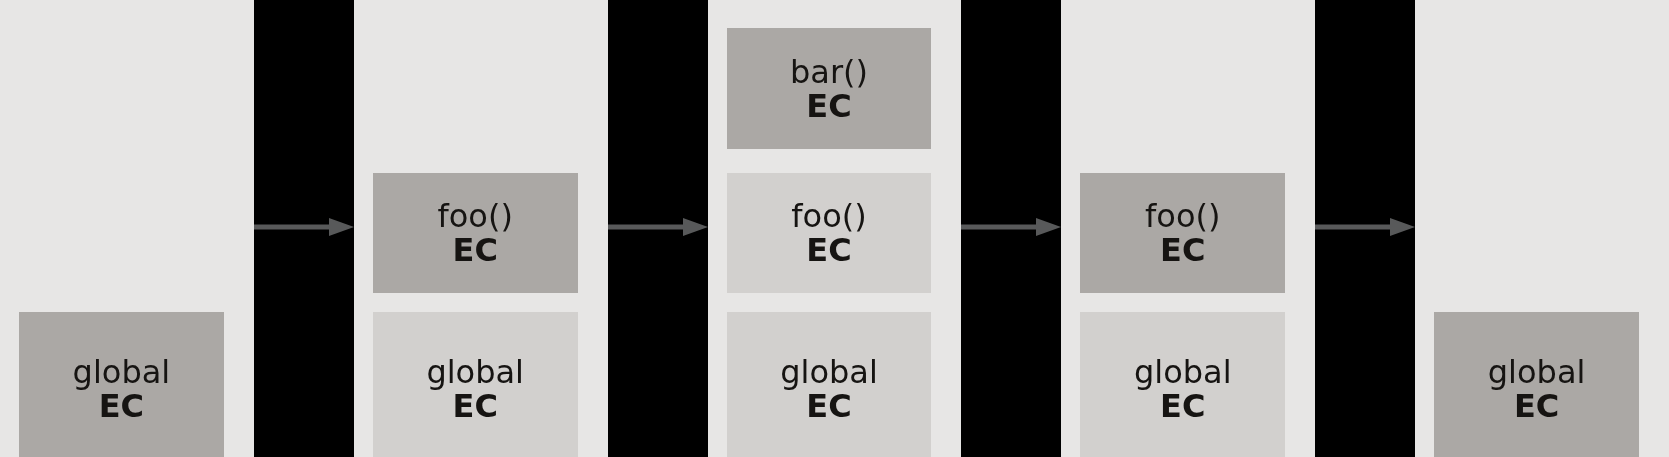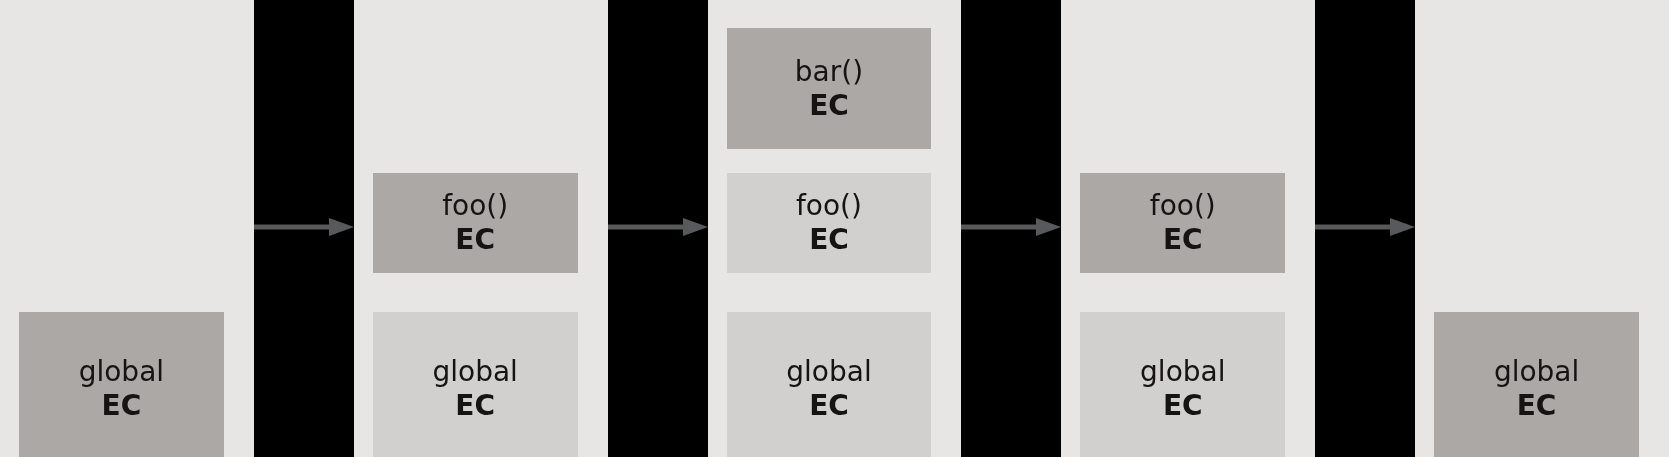--- a/index.html
+++ b/index.html
@@ -43,29 +43,29 @@
   .ec-box {
     position: absolute;
     left: 19px;
     right: 30px;
     display: flex;
     flex-direction: column;
     align-items: center;
     justify-content: center;
     text-align: center;
     color: var(--text, #161412);
-    font-size: 28px;
+    font-size: 32px;
     line-height: 34px;
   }
 
   .ec-box.active   { background: var(--active-box, #aba8a5); }
   .ec-box.inactive { background: var(--inactive-box, #d2d0ce); }
 
   .row-top    { top: 28px;  height: 121px; }
-  .row-mid    { top: 173px; height: 100px; }
+  .row-mid    { top: 173px; height: 120px; }
   .row-bottom { top: 312px; height: 153px; }
 
   .ec-sub { font-weight: 700; }
 </style>
 </head>
 <body>
 
 <div class="diagram">
 
   <section class="panel">

